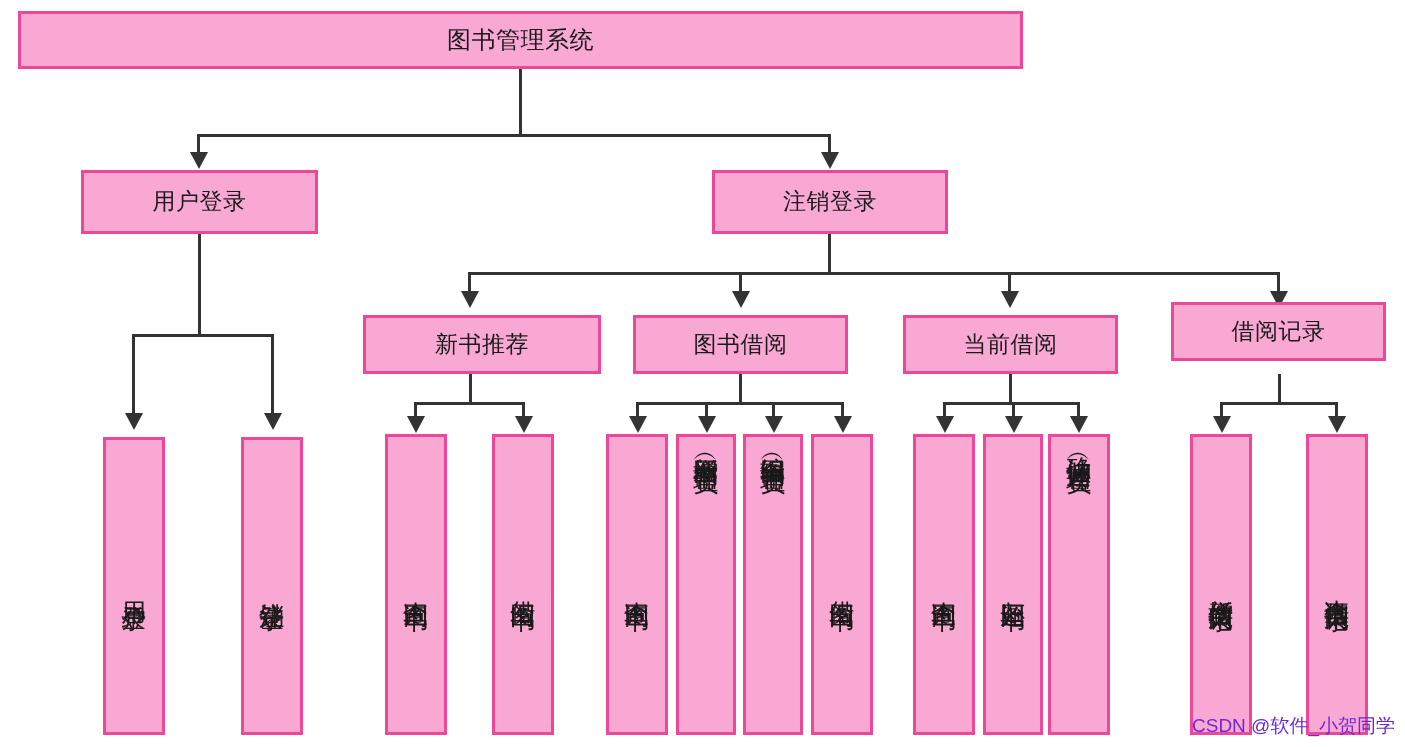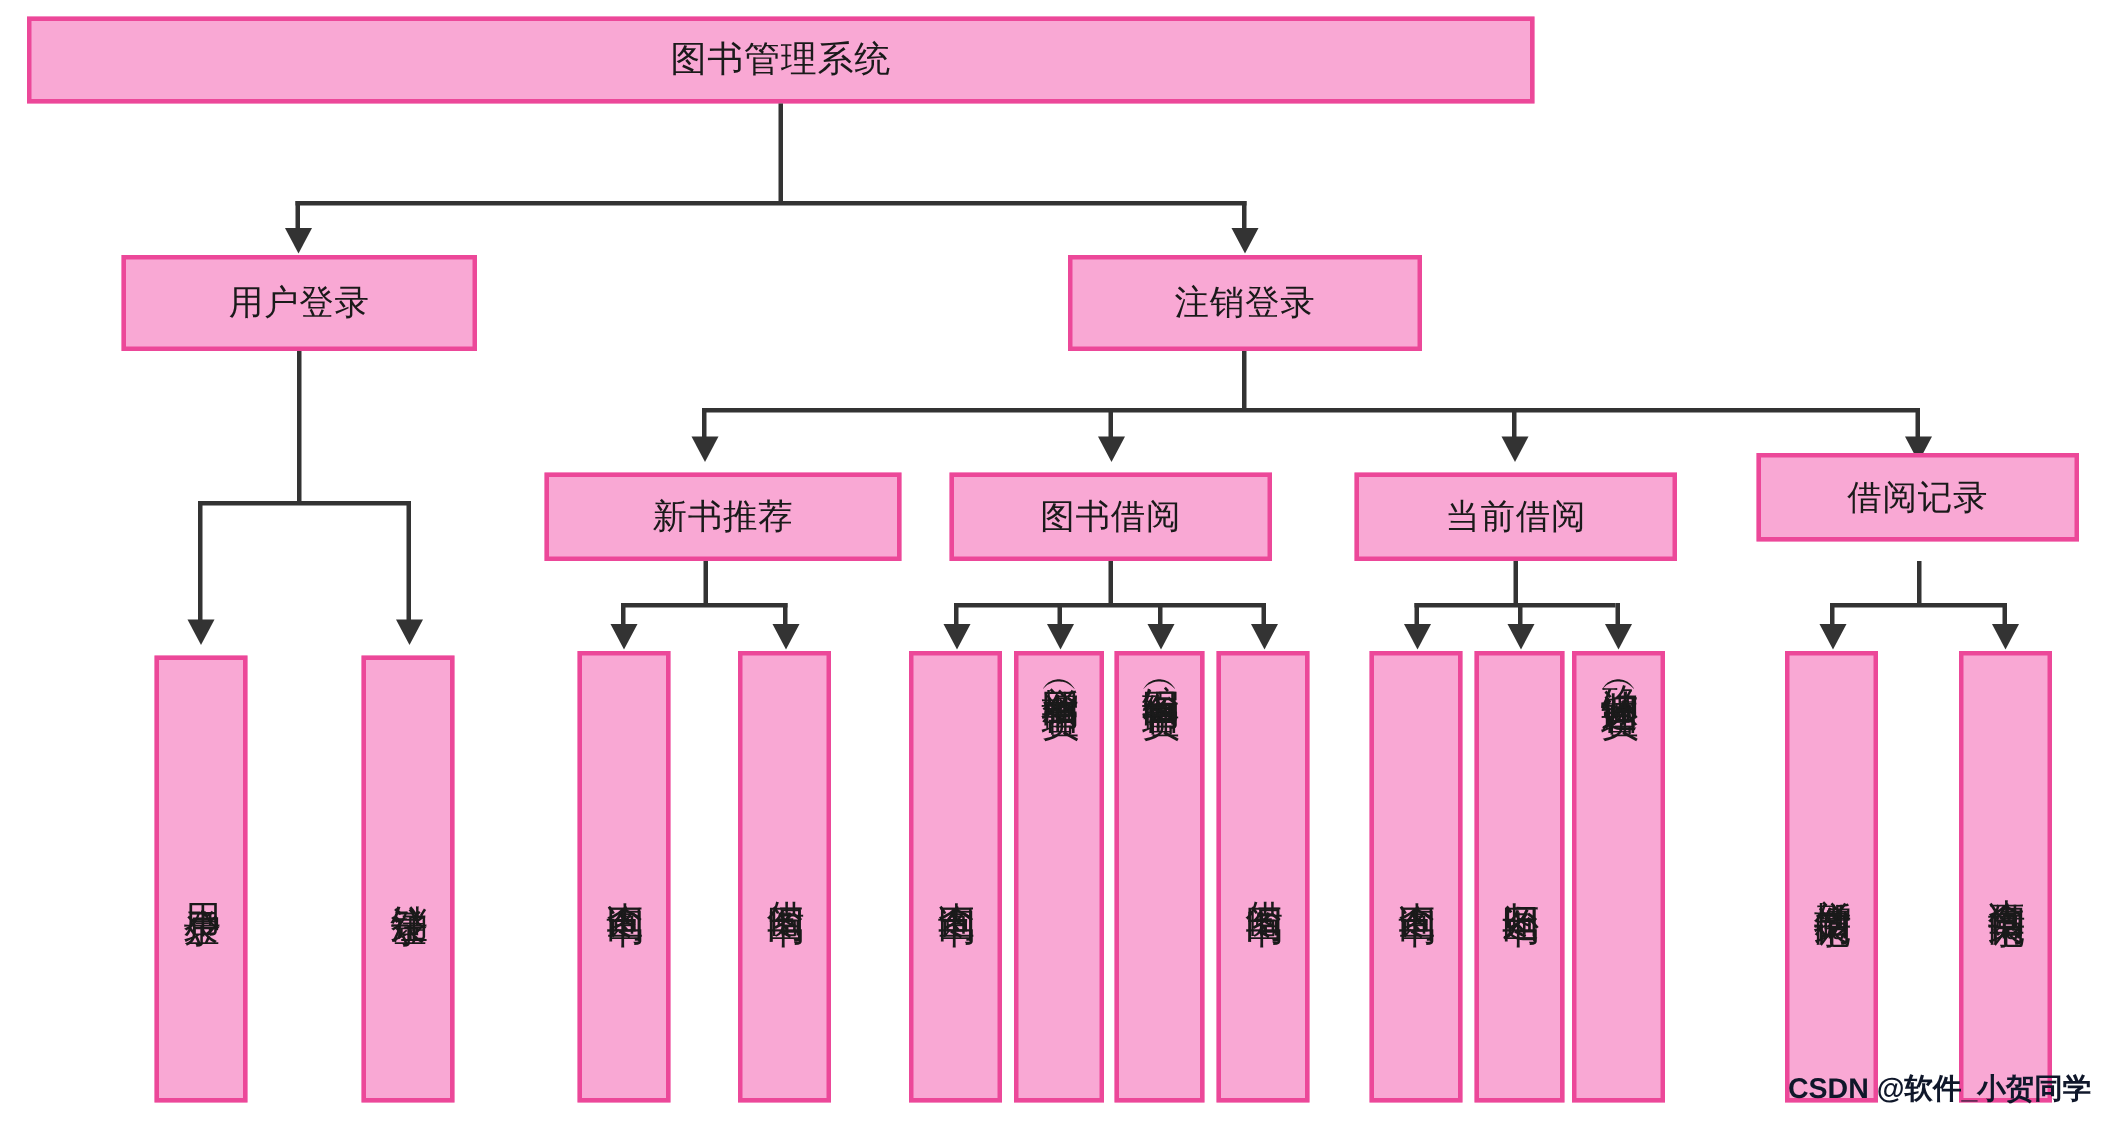--- a/index.html
+++ b/index.html
@@ -71,25 +71,24 @@
     position: absolute;
     width: 0;
     height: 0;
     border-left: 9px solid transparent;
     border-right: 9px solid transparent;
     border-top: 17px solid #333333;
   }
 
   #watermark {
     position: absolute;
-    color: #0f172a;
+    color: #6d28d9;
     font-size: 19px;
     white-space: nowrap;
     pointer-events: none;
-    font-weight: bold;
   }
 </style>
 </head>
 <body>
 
 <div id="canvas">
 
   <div class="node horiz root" style="left:18px; top:11px; width:1005px; height:58px;">
     <span class="label">图书管理系统</span>
   </div>

